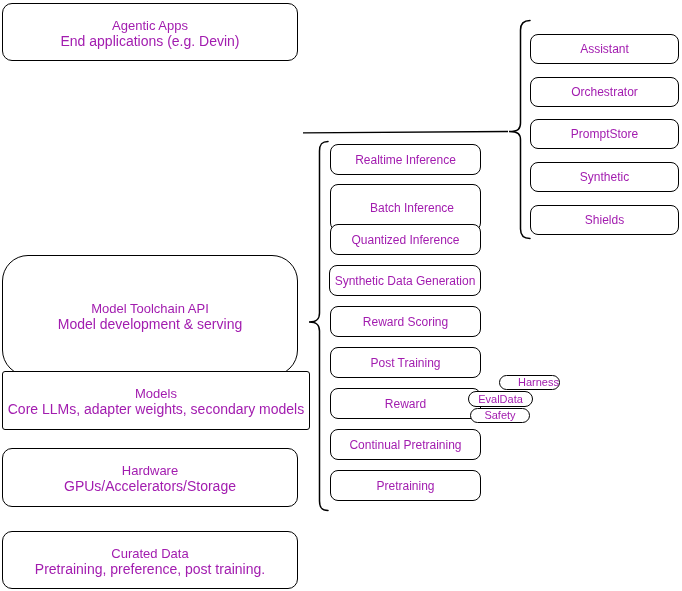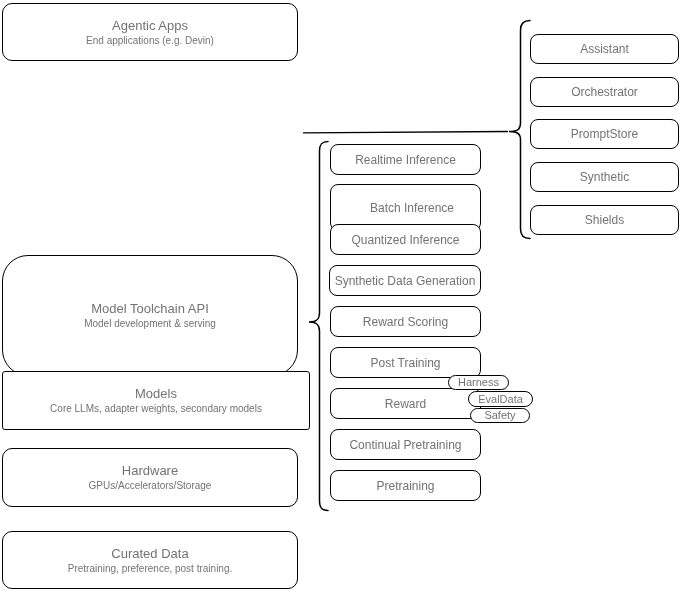--- a/index.html
+++ b/index.html
@@ -1,27 +1,27 @@
 <!DOCTYPE html>
 <html><head>
 <meta charset="utf-8">
 <style>
   html,body{margin:0;padding:0;background:#ffffff;}
   #canvas{
     position:relative;width:682px;height:591px;background:#ffffff;
-    font-family:"Liberation Sans",sans-serif;color:#737373;overflow:hidden;
+    font-family:"Liberation Sans",sans-serif;color:#a21caf;overflow:hidden;
   }
   #connector-layer{position:absolute;left:0;top:0;width:682px;height:591px;}
   .node{
     position:absolute;background:#ffffff;border:1.5px solid #000000;
     box-sizing:border-box;display:flex;flex-direction:column;
     align-items:center;justify-content:center;text-align:center;
   }
   .node-title{font-size:13px;line-height:17px;}
-  .node-subtitle{font-size:10px;line-height:14px;text-align:right;}
+  .node-subtitle{font-size:14px;line-height:14px;text-align:right;}
   .small-node{font-size:12px;}
   .pill{
     position:absolute;background:#ffffff;border:1.5px solid #000000;
     border-radius:9px;box-sizing:border-box;display:flex;align-items:center;
     justify-content:center;font-size:11px;line-height:1;
   }
 </style>
 </head>
 <body>
 
@@ -80,21 +80,21 @@
   <div class="node small-node" style="left:330px;top:388px;width:151px;height:31px;border-radius:8px;">
     <span>Reward</span>
   </div>
   <div class="node small-node" style="left:330px;top:429px;width:151px;height:31px;border-radius:8px;">
     <span>Continual Pretraining</span>
   </div>
   <div class="node small-node" style="left:330px;top:470px;width:151px;height:31px;border-radius:8px;">
     <span>Pretraining</span>
   </div>
 
-  <div class="pill" style="left:448px;top:375px;width:61px;height:15px;">
+  <div class="pill" style="left:499px;top:375px;width:61px;height:15px;justify-content:flex-end;">
     <span>Harness</span>
   </div>
   <div class="pill" style="left:468px;top:391px;width:65px;height:16px;">
     <span>EvalData</span>
   </div>
   <div class="pill" style="left:470px;top:408px;width:60px;height:15px;">
     <span>Safety</span>
   </div>
 
   <div class="node small-node" style="left:530px;top:34px;width:149px;height:30px;border-radius:8px;">

